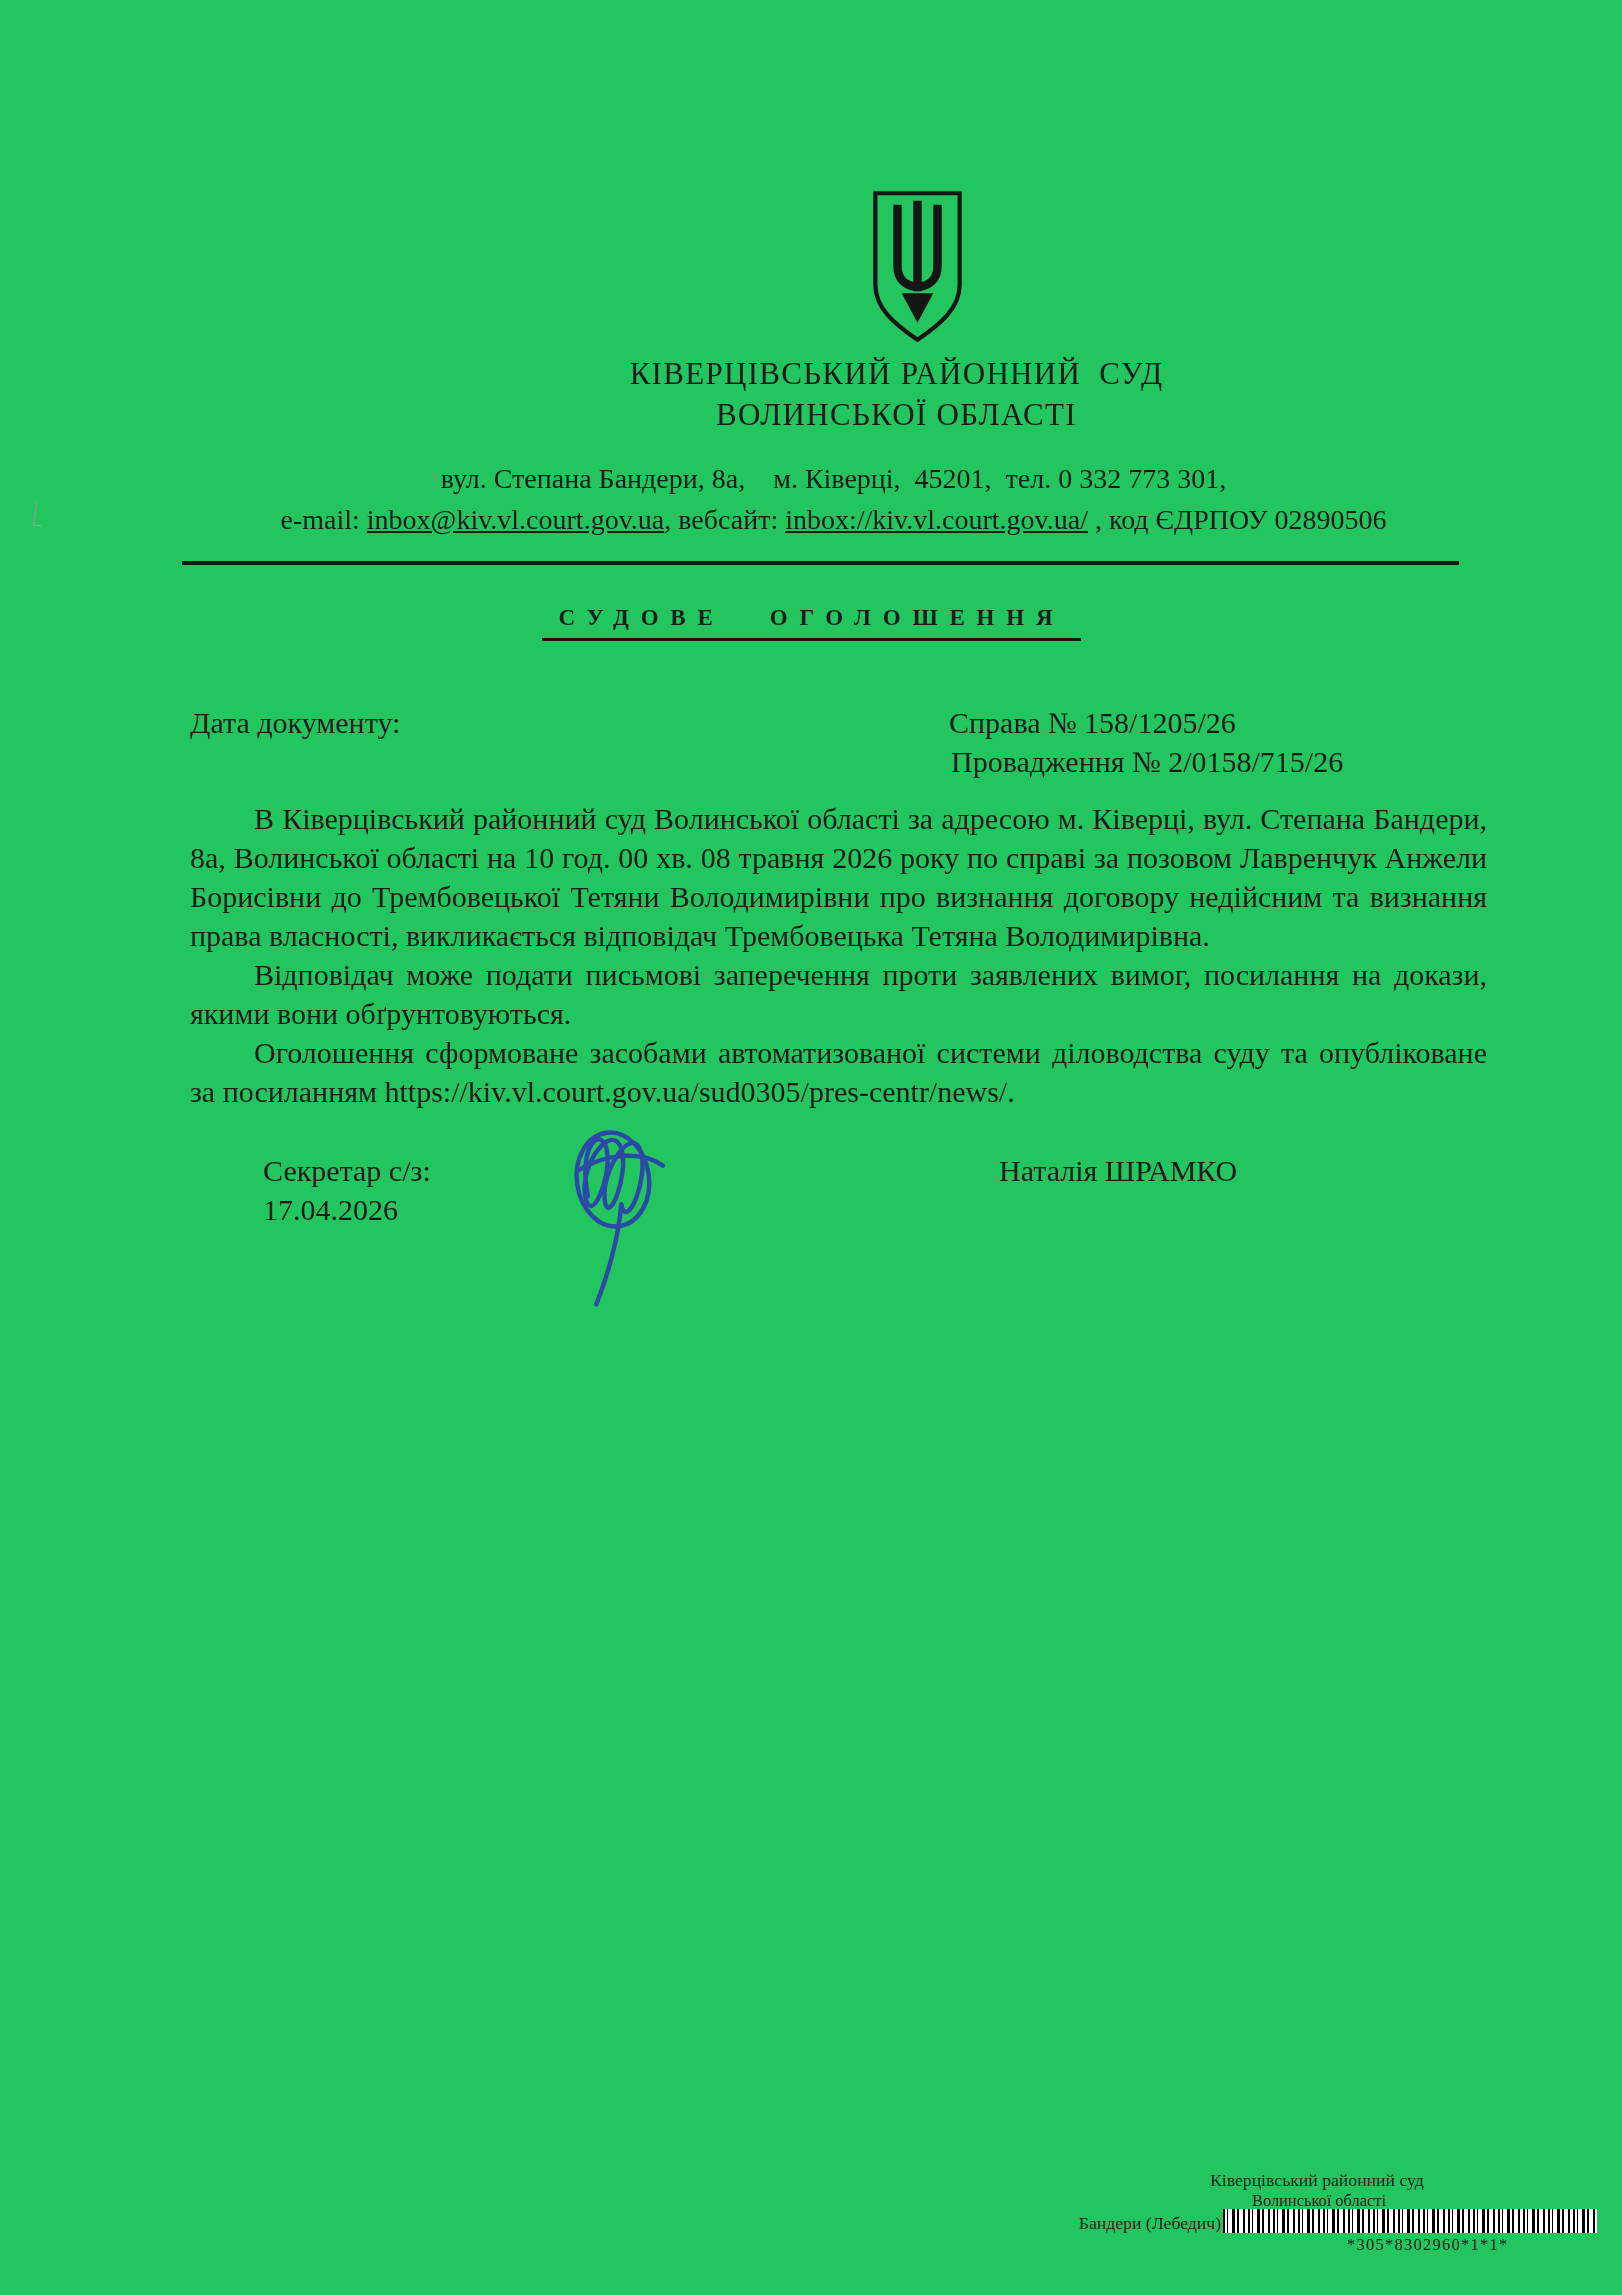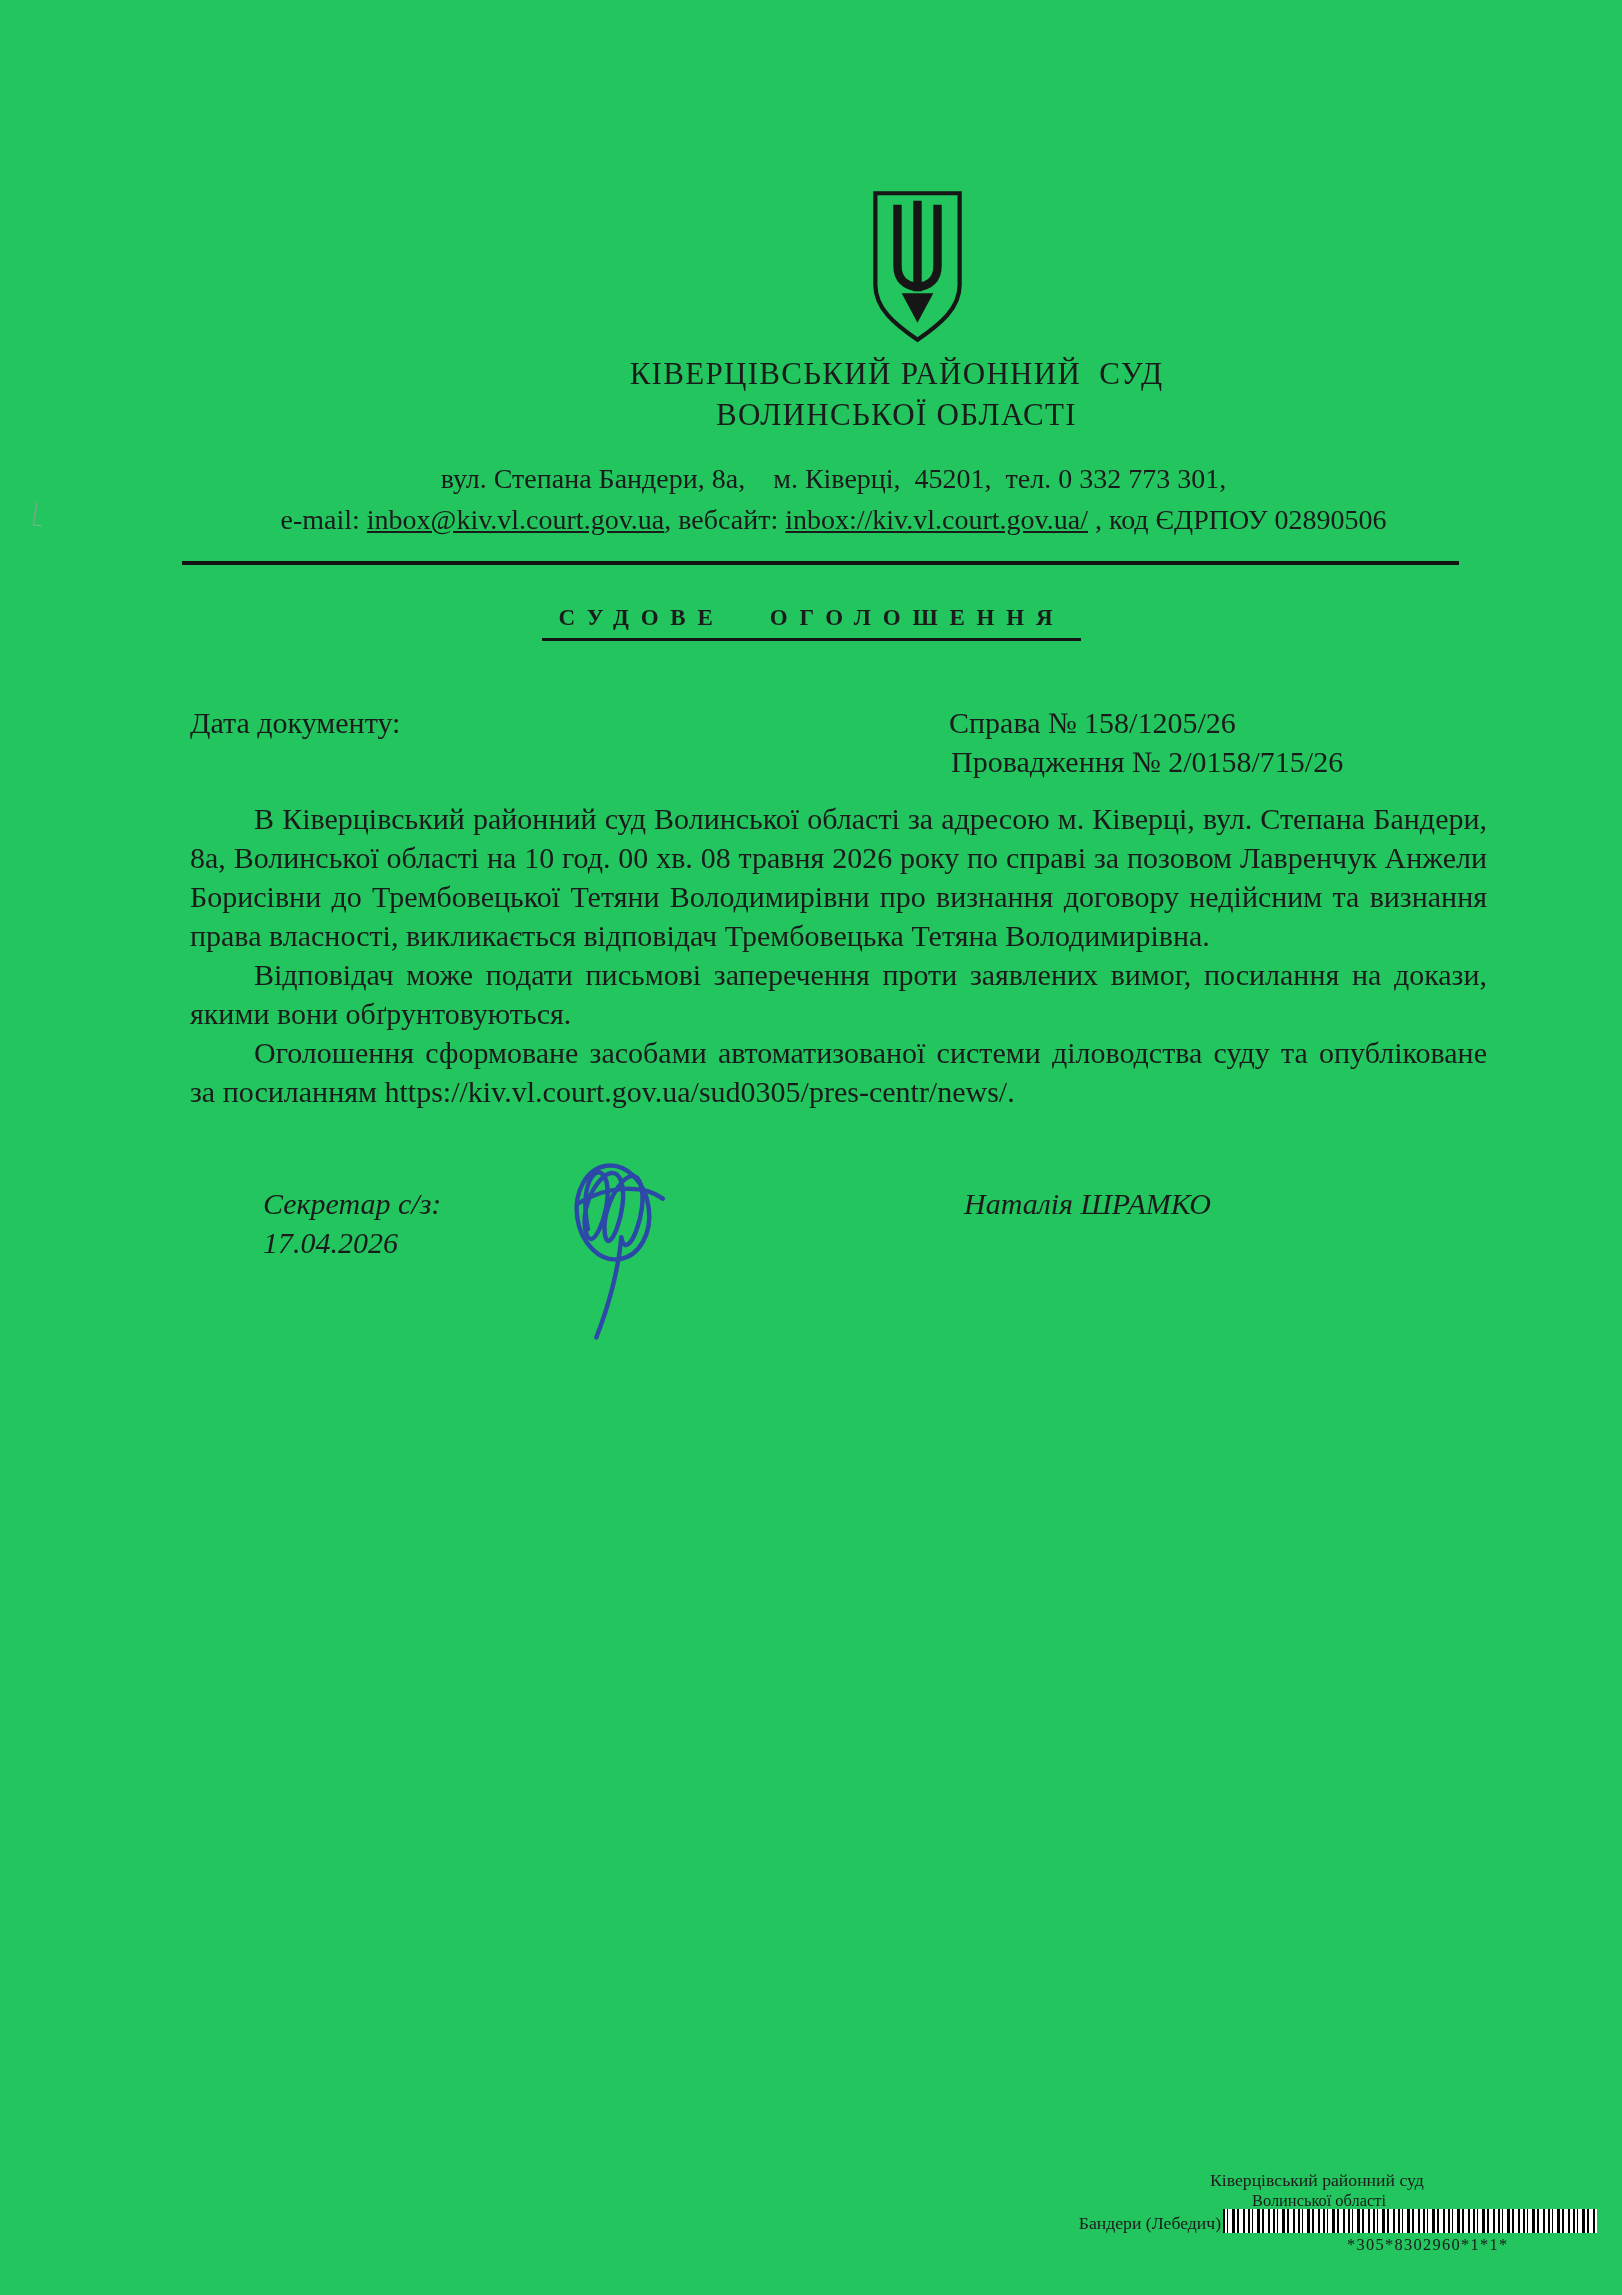--- a/index.html
+++ b/index.html
@@ -38,24 +38,24 @@
 
   
   .content{position:absolute;top:703px;left:190px;width:1297px;font-size:30px;line-height:39px;}
   .meta-row{position:relative;height:96px;}
   .date-label{position:absolute;left:0;top:0;}
   .case-block{position:absolute;left:759px;top:0;}
   .case-line2{margin-left:2px;}
   .para{margin:0;text-indent:64px;text-align:justify;}
 
   
-  .sign-row{position:relative;margin-top:73px;height:157px;font-style:italic;}
+  .sign-row{position:relative;margin-top:40px;height:157px;}
   .secretary{position:absolute;left:73px;top:0;}
   .sig{position:absolute;left:340px;top:-52px;width:177px;height:222px;}
-  .sig-name{position:absolute;left:774px;top:0;}
+  .sig-name{position:absolute;left:809px;top:0;}
 
   
   .footer{position:absolute;left:1067px;top:2170px;width:543px;height:92px;}
   .f1{position:absolute;left:143px;top:0;font-size:17.7px;}
   .f2{position:absolute;left:185px;top:21px;font-size:16.4px;}
   .f3{position:absolute;left:11.8px;top:43px;font-size:17.7px;}
   .barcode{
     position:absolute;left:156px;top:39px;width:374px;height:23.6px;
     background:repeating-linear-gradient(90deg,
       #000 0 2px,#fff 2px 3.9px,#000 3.9px 5.2px,#fff 5.2px 9.2px,

